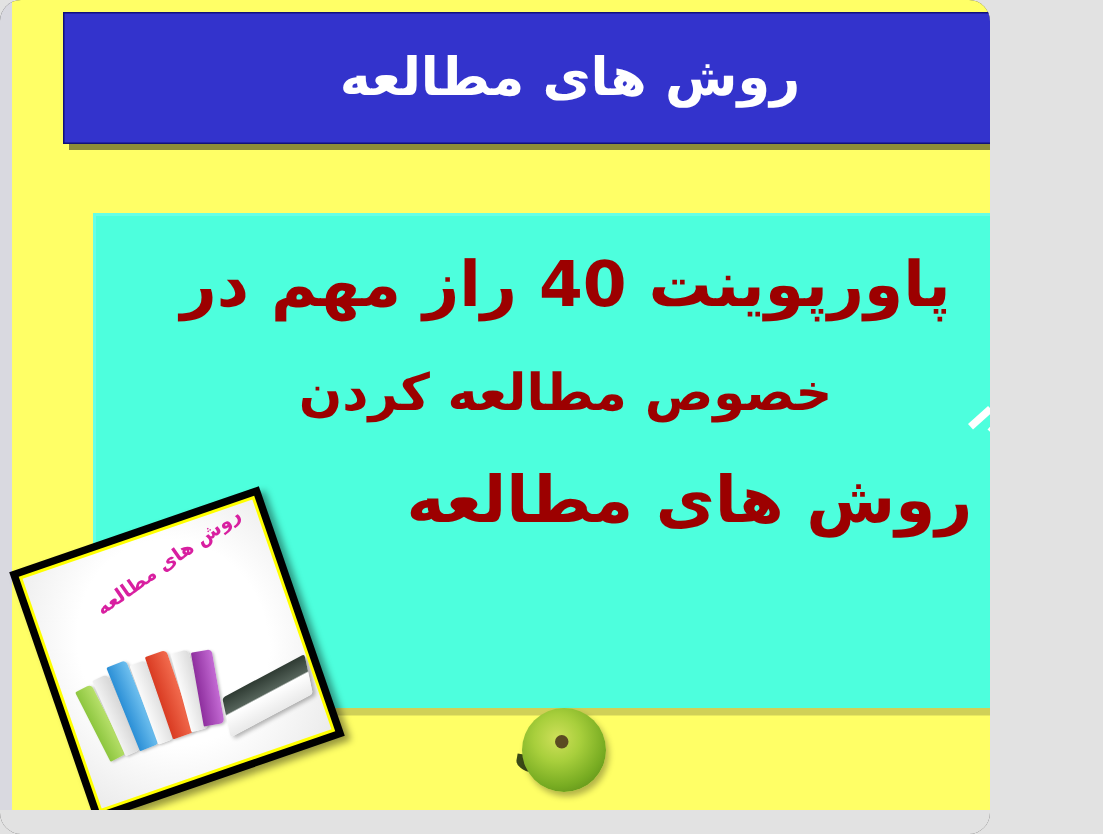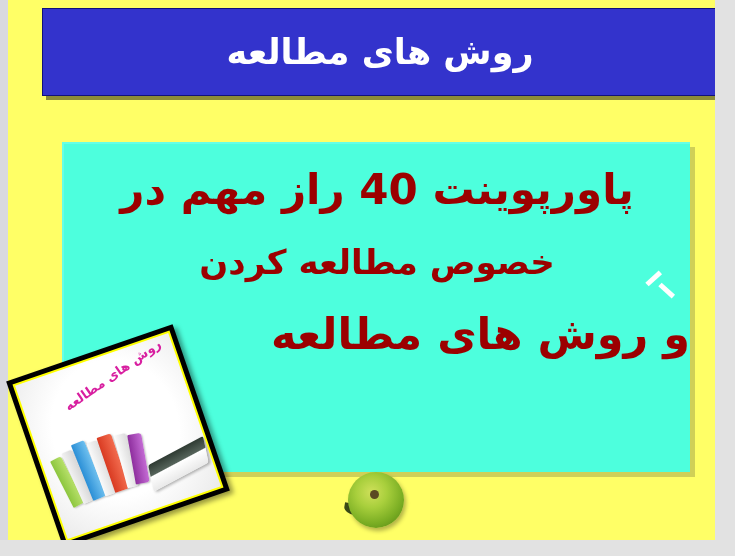--- a/index.html
+++ b/index.html
@@ -9,24 +9,25 @@
   }
   body {
     width: 735px;
     height: 556px;
     overflow: hidden;
     font-family: "DejaVu Sans", "Liberation Sans", sans-serif;
   }
 
   #viewport {
     position: relative;
-    width: 715px;
+    width: 660px;
     height: 556px;
     background: #404040;
     overflow: hidden;
+    border-radius: 14px;
   }
 
   
   .left-gutter {
     position: absolute;
     left: 0; top: 0;
     width: 8px;
     height: 540px;
     background: #d9d9e0;
   }

